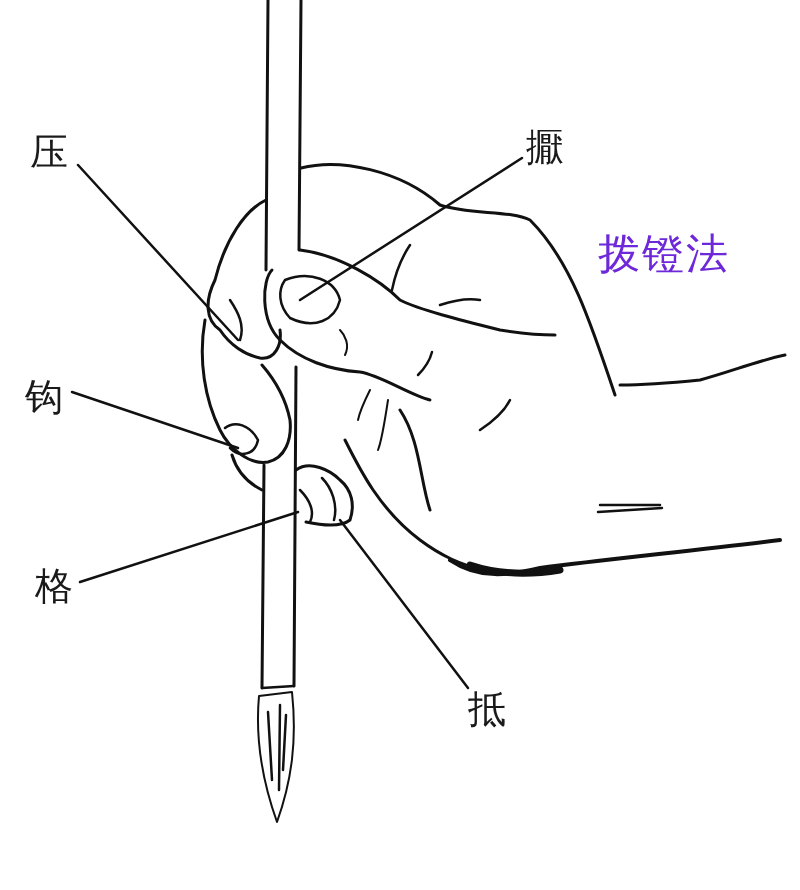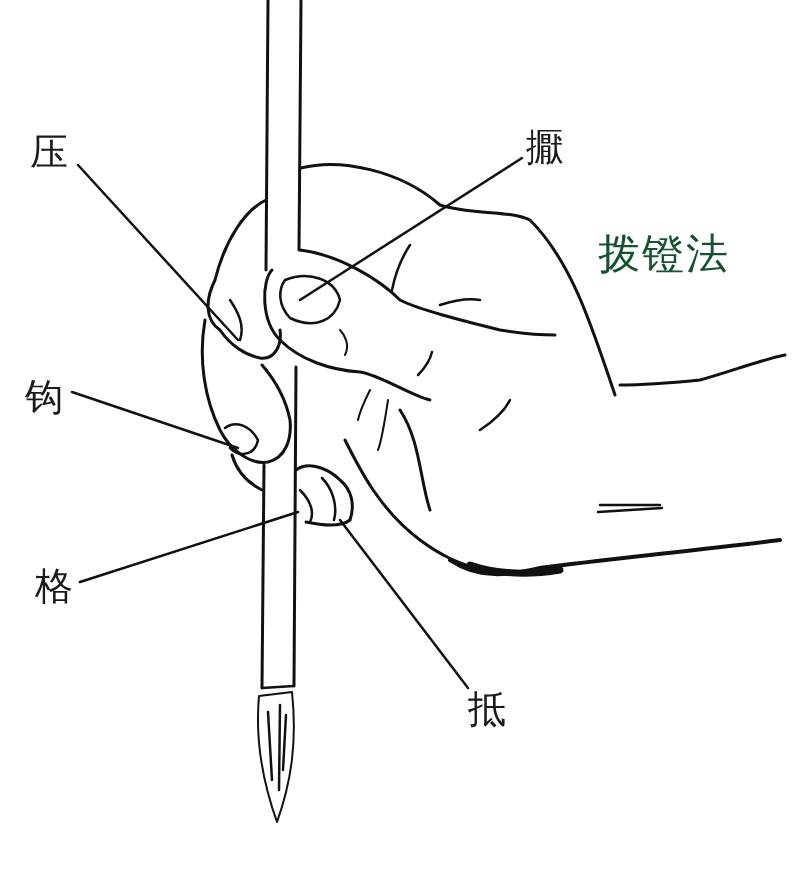--- a/index.html
+++ b/index.html
@@ -1,21 +1,21 @@
 <!DOCTYPE html>
 <html><head>
 <meta charset="utf-8">
 <style>
   html, body { margin: 0; padding: 0; background: #ffffff; }
   body { width: 800px; height: 890px; position: relative; overflow: hidden;
          font-family: "DejaVu Sans", sans-serif; }
   #stage { position: absolute; left: 0; top: 0; width: 800px; height: 890px; }
   .label { position: absolute; color: #1a1a1a; font-family: "DejaVu Serif", serif;
            font-size: 38px; line-height: 1; white-space: nowrap; }
-  .title { position: absolute; color: #14532d; font-family: "DejaVu Sans", sans-serif;
+  .title { position: absolute; color: #6d28d9; font-family: "DejaVu Sans", sans-serif;
            font-size: 42px; line-height: 1; letter-spacing: 2px; white-space: nowrap; }
   svg path, svg line { stroke: #111; fill: none; stroke-linecap: round; stroke-linejoin: round; }
 </style>
 </head>
 <body>
 
 <div id="stage">
   <svg width="800" height="890" viewBox="0 0 800 890">
 
     <g>

